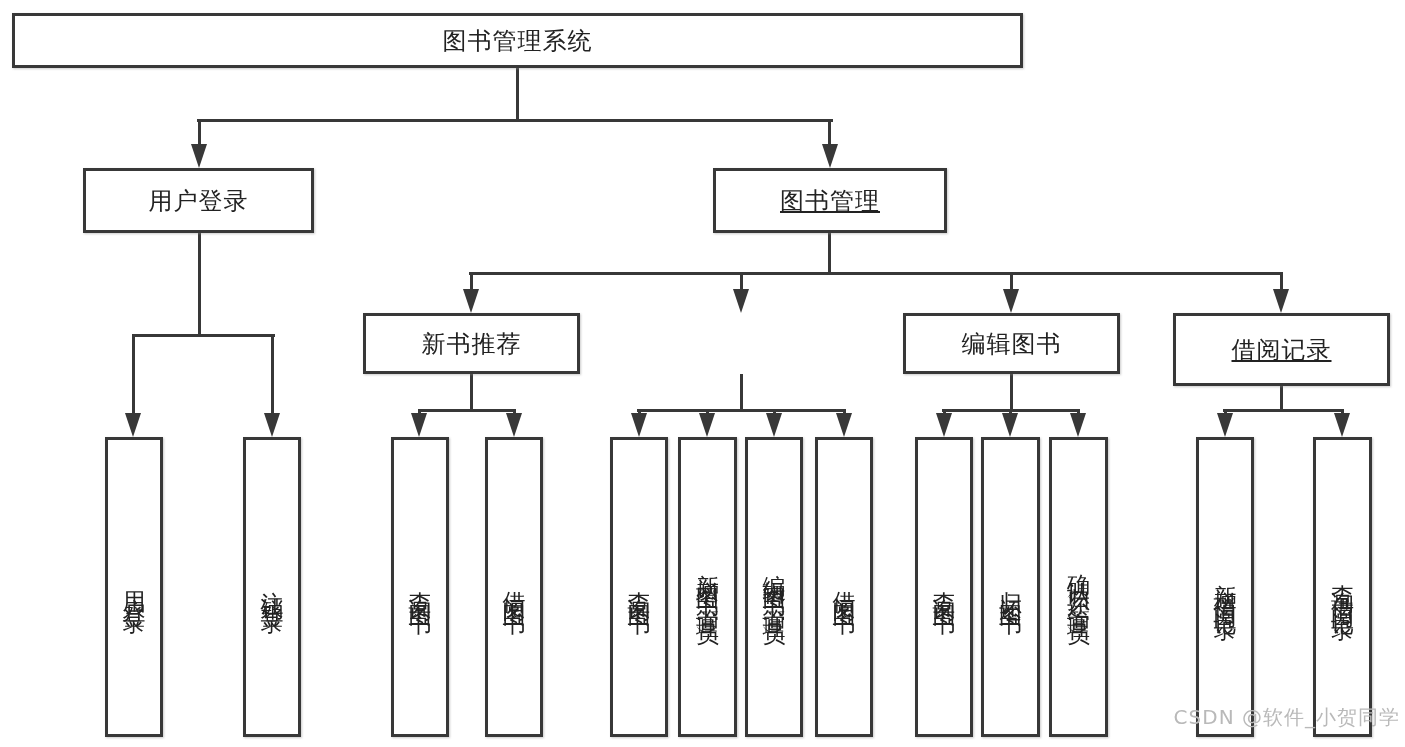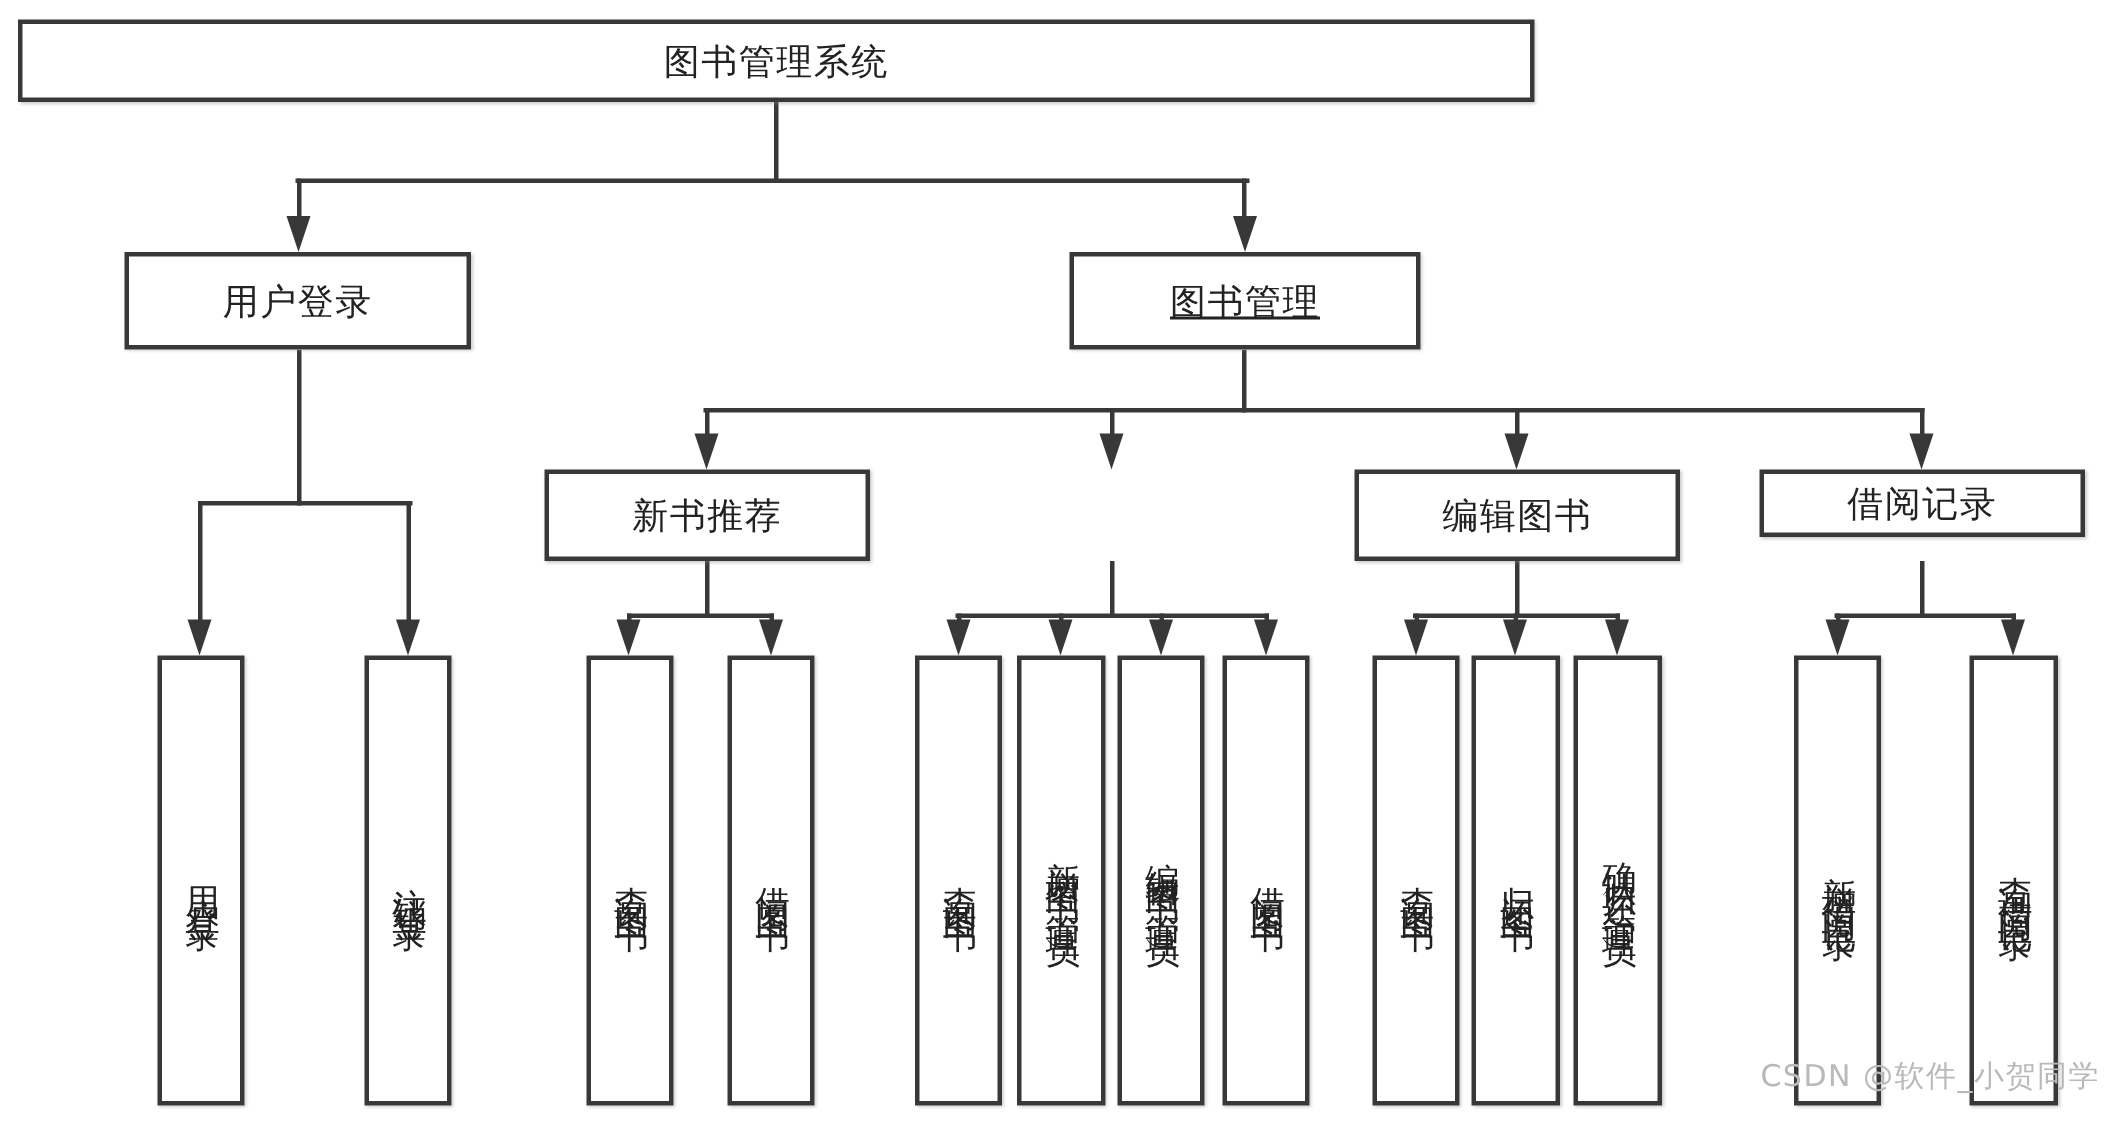--- a/index.html
+++ b/index.html
@@ -79,21 +79,21 @@
   <div class="arrow" style="left:1003px;top:289px;"></div>
   <div class="v" style="left:1280px;top:272px;height:23px;"></div>
   <div class="arrow" style="left:1273px;top:289px;"></div>
 
   <div class="box" style="left:363px;top:313px;width:217px;height:61px;">
     <span class="hlabel">新书推荐</span>
   </div>
   <div class="box" style="left:903px;top:313px;width:217px;height:61px;">
     <span class="hlabel">编辑图书</span>
   </div>
-  <div class="box" style="left:1173px;top:313px;width:217px;height:45px;">
+  <div class="box" style="left:1173px;top:313px;width:217px;height:73px;text-decoration:underline;">
     <span class="hlabel">借阅记录</span>
   </div>
 
   <div class="v" style="left:470px;top:374px;height:38px;"></div>
   <div class="h" style="left:418px;top:409px;width:98px;"></div>
   <div class="v" style="left:418px;top:409px;height:8px;"></div>
   <div class="arrow" style="left:411px;top:413px;"></div>
   <div class="v" style="left:513px;top:409px;height:8px;"></div>
   <div class="arrow" style="left:506px;top:413px;"></div>
 

